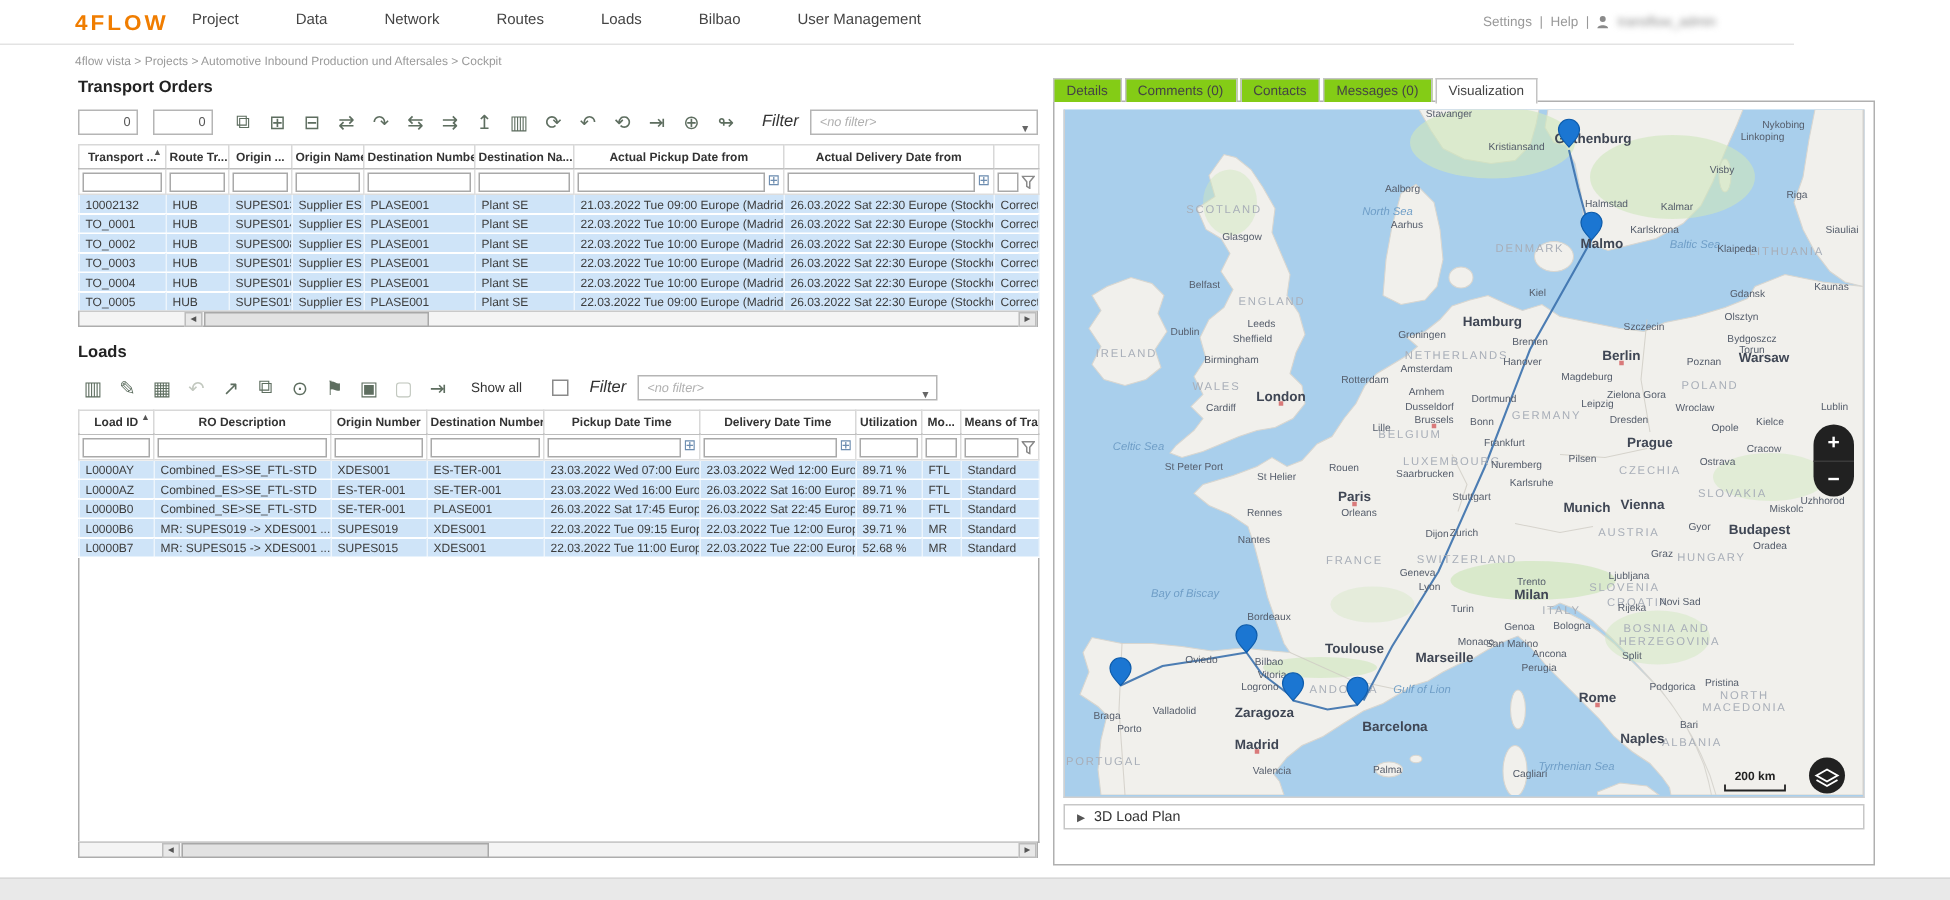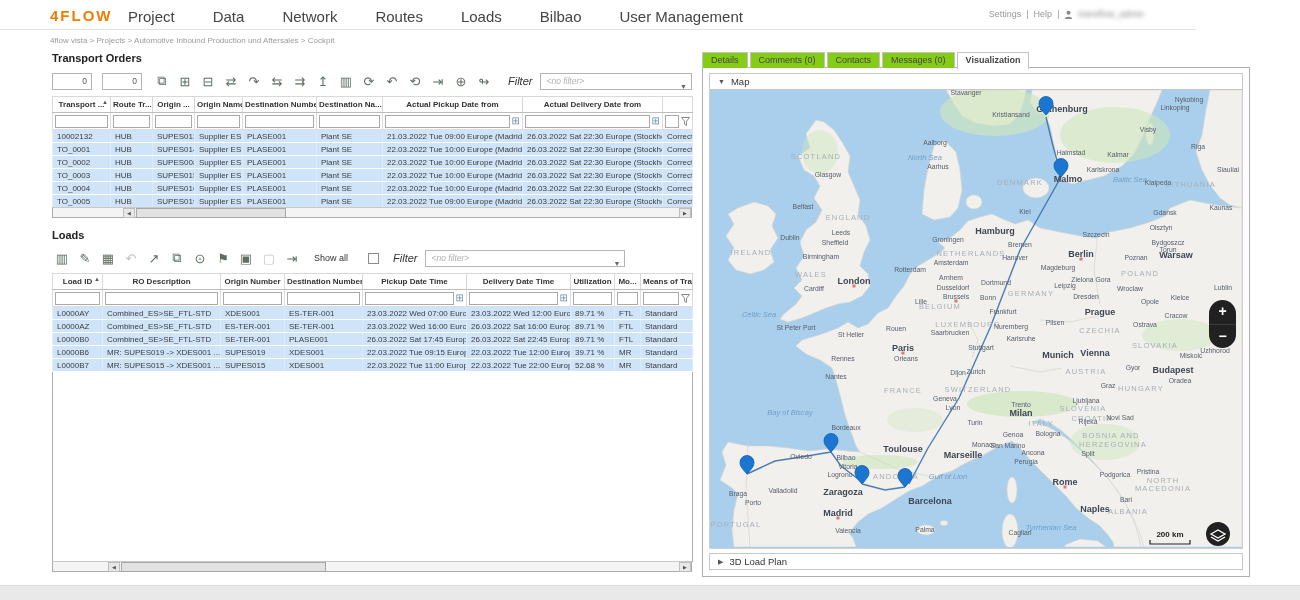--- a/index.html
+++ b/index.html
@@ -2,21 +2,21 @@
 <html><head>
 <meta charset="utf-8">
 <style>
   * { box-sizing: border-box; margin:0; padding:0; }
   html,body { width:1300px; height:600px; overflow:hidden; background:#fff;
               font-family:"Liberation Sans", sans-serif; }
   .topbar { position:absolute; left:0; top:0; width:1196px; height:30px; background:#fff;
             border-bottom:1px solid #e3e3e3; }
   .logo { position:absolute; left:50px; top:7px; font-size:15px; font-weight:700; letter-spacing:2px;
           color:#f07d00; transform:scaleY(.95); cursor:pointer;}
-  .nav { position:absolute; left:128px; top:8px; display:flex; gap:38px; font-size:15px; color:#444; }
+  .nav { position:absolute; left:128px; top:8px; display:flex; gap:38px; font-size:10px; color:#444; }
   .nav div { cursor:pointer; }
   .top-right { position:absolute; right:52px; top:9px; font-size:9px; color:#999; display:flex; gap:5px; align-items:center;}
   .top-right .lnk { cursor:pointer; }
   .user-name { filter:blur(2px); color:#888; }
   .person { width:9px;height:9px; }
   .breadcrumb { position:absolute; left:50px; top:36px; font-size:8px; color:#9a9a9a; }
 
   .left-col { position:absolute; left:52px; top:52px; width:640px; }
   .sec-title { font-size:11px; font-weight:700; color:#222; margin-bottom:6px; }
   .toolbar { display:flex; align-items:center; height:22px; margin-bottom:4px; gap:4px; }
@@ -52,21 +52,21 @@
   .hscroll { height:11px; border-top:1px solid #c9c9c9; background:#f4f4f4; position:relative; }
   .hs-btn { position:absolute; top:0; width:12px; height:10px; background:#e8e8e8; border:1px solid #bdbdbd;
             font-size:5px; color:#555; text-align:center; line-height:9px; cursor:pointer;}
   .hs-thumb { position:absolute; top:0; height:10px; background:#e2e2e2; border:1px solid #a8a8a8; cursor:grab; }
   .loads-body-filler { background:#fff; }
 
   .right-col { position:absolute; left:702px; top:52px; width:548px; }
   .tabs { display:flex; height:16px; position:relative; z-index:2; }
   .tab { font-size:9px; color:#444; padding:2px 8px 0 8px; border:1px solid #c3c3c3; border-bottom:none;
          background:#84cc16; margin-right:2px; cursor:pointer; white-space:nowrap;}
-  .tab.active { background:#fff; font-weight:700; height:17px; }
+  .tab.active { background:#fff; font-weight:400; height:17px; }
   .panel { border:1px solid #b0b0b0; background:#fff; margin-top:-1px; padding:5px 6px 5px 6px;
            height:510px; position:relative; z-index:1;}
   .acc-head { border:1px solid #c7c7c7; background:#fff; height:17px; font-size:9.5px; color:#333;
               display:flex; align-items:center; gap:6px; padding-left:8px; cursor:pointer; }
   .acc-arrow { font-size:7px; color:#555; }
   .map-wrap { position:relative; width:534px; height:459px; border:1px solid #d0d0d0; border-top:none;
               overflow:hidden; background:#a9cfec; cursor:grab;}
   .zoomctl { position:absolute; right:6px; top:210px; width:27px; height:48px; background:#212121;
              border-radius:14px; display:flex; flex-direction:column; align-items:center; z-index:5;}
   .zoomctl div { color:#fff; font-size:14px; font-weight:700; height:24px; line-height:23px; cursor:pointer; width:100%; text-align:center;}
@@ -453,24 +453,20 @@
 
 <div class="right-col">
   <div class="tabs" id="rp-tabs">
       <div class="tab">Details</div>
       <div class="tab">Comments (0)</div>
       <div class="tab">Contacts</div>
       <div class="tab">Messages (0)</div>
       <div class="tab active">Visualization</div>
     </div>
   <div class="panel">
-    <div class="acc-head">
-      <span class="acc-arrow">▼</span>
-      <span>Map</span>
-    </div>
     <div class="map-wrap" id="map">
         <svg width="532" height="457" viewBox="0 0 532 457" style="display:block">
           <rect width="532" height="457" fill="#a9cfec"></rect>
           <path fill="#f1f0ec" stroke="#d8d6d0" stroke-width="0.7" d="M236 0 L244 14 L252 26 L266 33 L284 36 L300 34 L310 24 L314 10 L316 0 Z"></path>
           <path fill="#f1f0ec" stroke="#d8d6d0" stroke-width="0.7" d="M322 0 L320 12 L326 22 L334 24 L340 36 L344 56 L346 74 L352 90 L362 94 L378 90 L394 86 L412 76 L424 64 L432 48 L440 28 L448 10 L452 0 Z"></path>
           <ellipse cx="440" cy="44" rx="4" ry="11" fill="#f1f0ec" stroke="#d8d6d0" stroke-width="0.7"></ellipse>
           <path fill="#f1f0ec" stroke="#d8d6d0" stroke-width="0.7" d="M500 0 L496 20 L492 45 L486 62 L492 80 L500 95 L510 108 L520 115 L532 118 L532 0 Z"></path>
           <path fill="#f1f0ec" stroke="#d8d6d0" stroke-width="0.7" d="M212 124 L214 100 L218 78 L224 56 L234 50 L246 62 L250 80 L252 100 L248 118 L240 127 L224 130 Z"></path>
           <ellipse cx="264" cy="112" rx="8" ry="7" fill="#f1f0ec" stroke="#d8d6d0" stroke-width="0.7"></ellipse>
           <ellipse cx="326" cy="98" rx="13" ry="10" fill="#f1f0ec" stroke="#d8d6d0" stroke-width="0.7"></ellipse>

